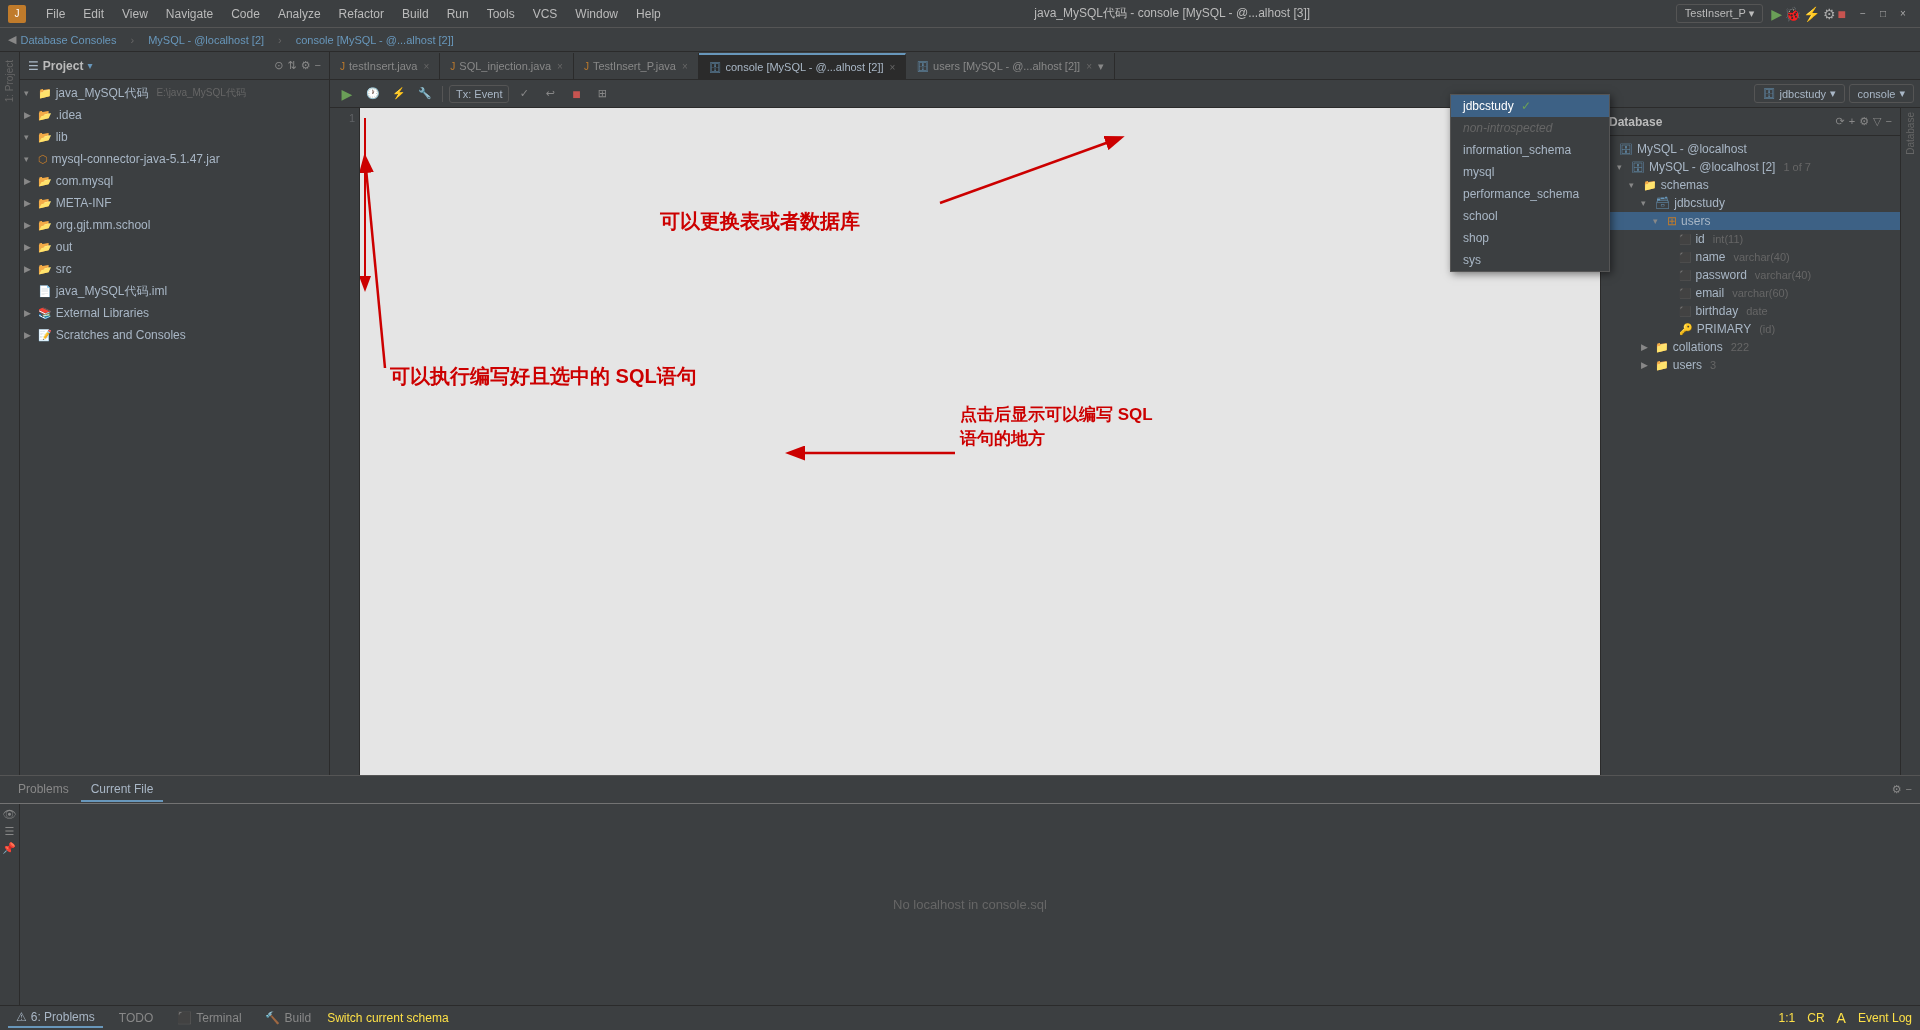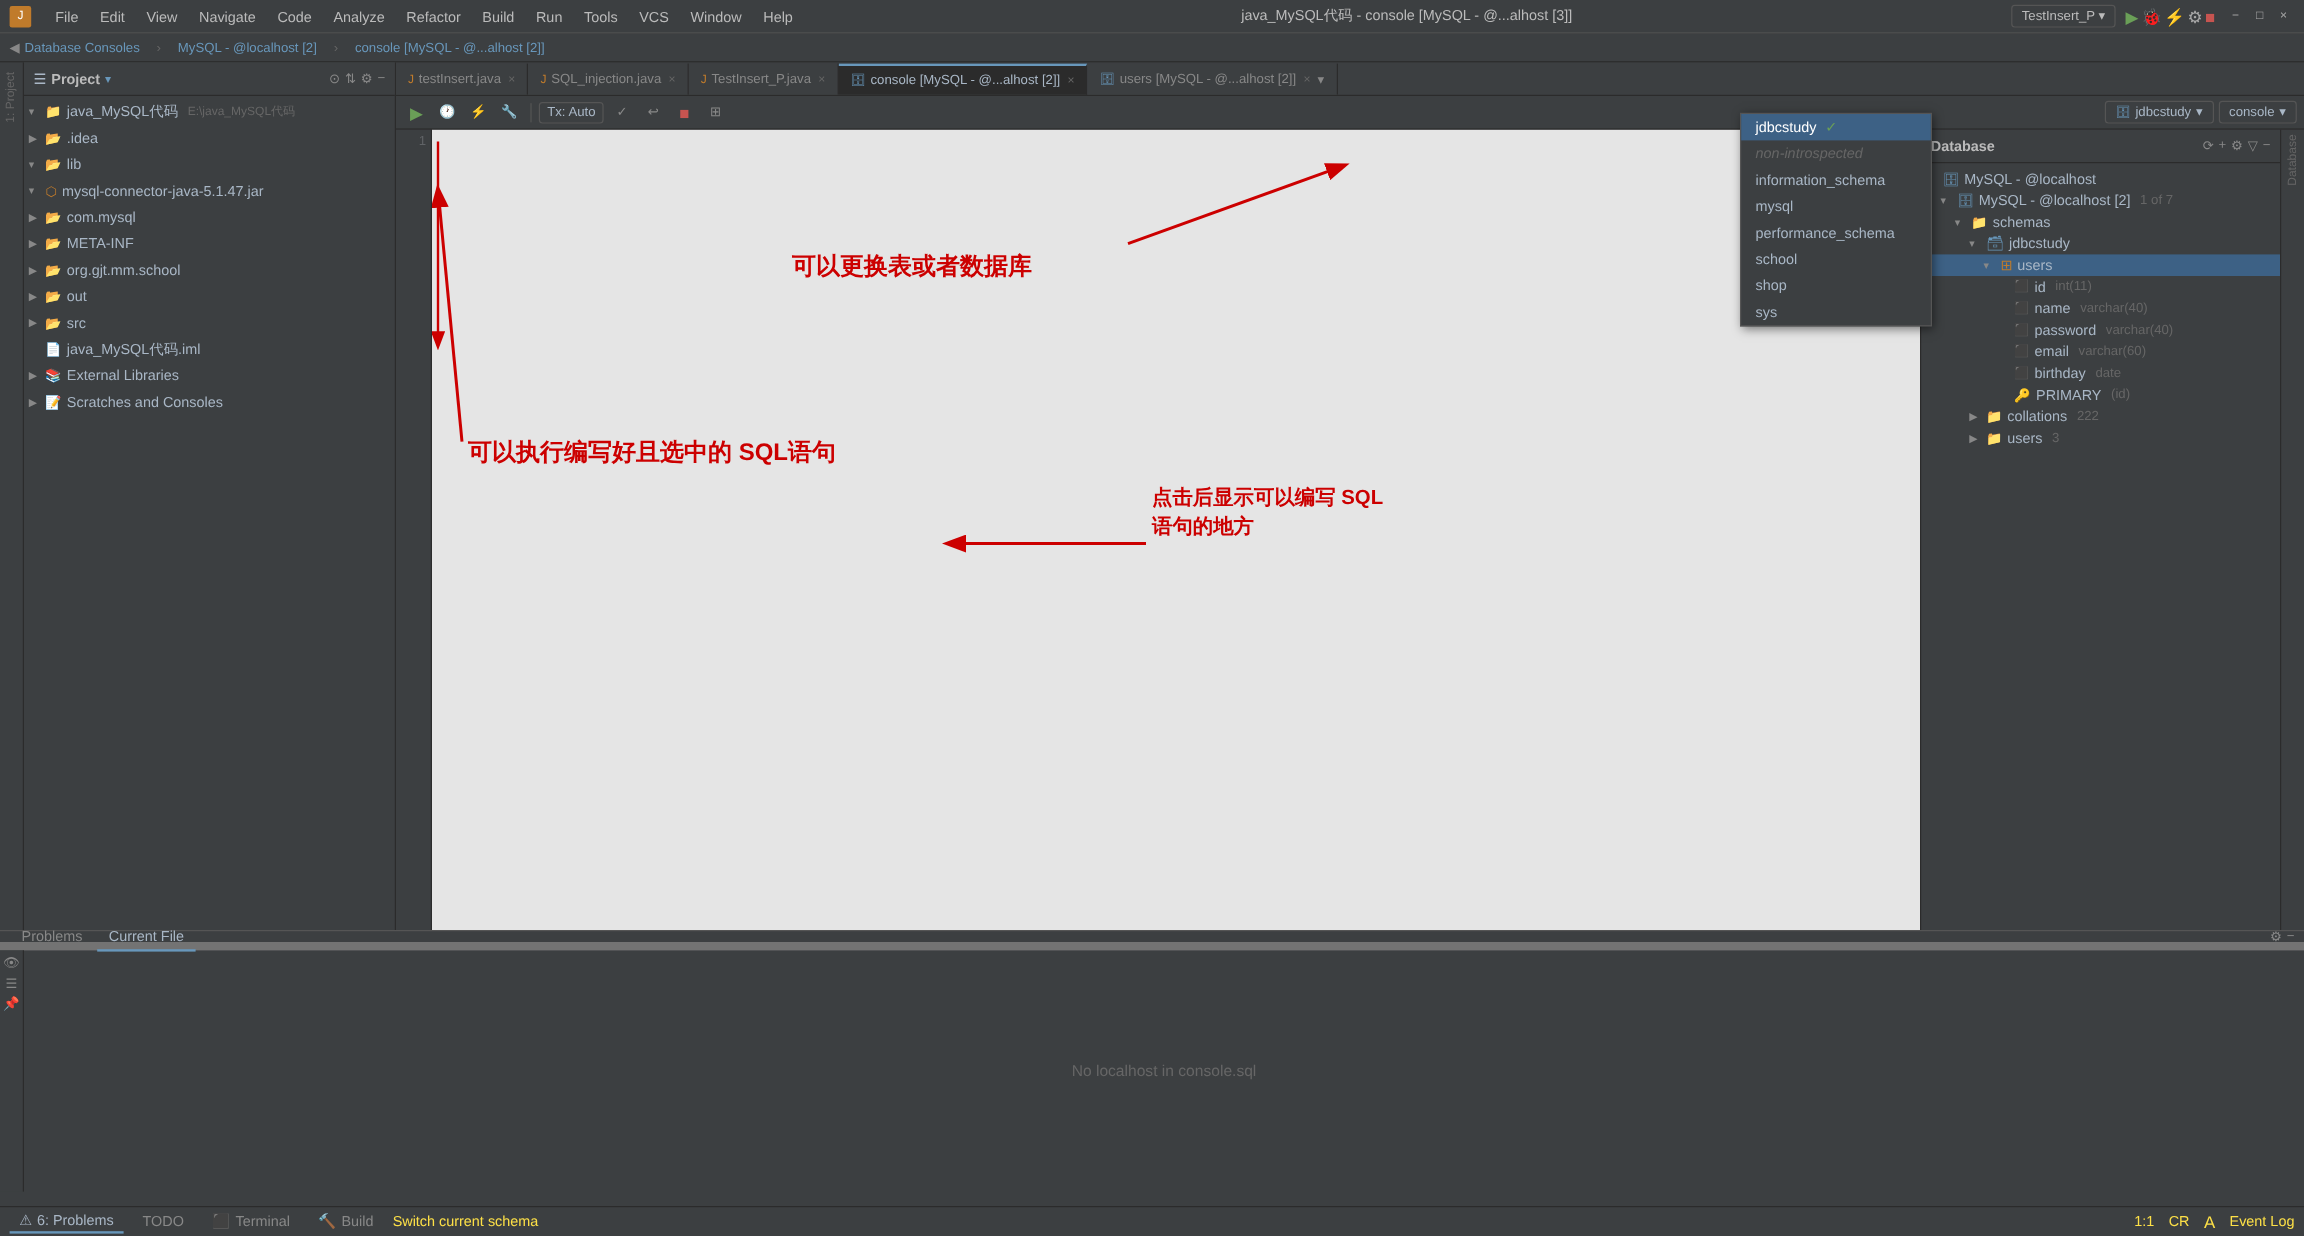--- a/index.html
+++ b/index.html
@@ -85,21 +85,21 @@
     .ptree-icon.project { color: #6897bb; }
     .ptree-icon.folder { color: #e8bf6a; }
     .ptree-label { color: #a9b7c6; }
     .ptree-path { color: #666; font-size: 10px; margin-left: 4px; }
     .status-tab { padding: 2px 8px; cursor: pointer; color: #888; display: flex; align-items: center; gap: 4px; }
     .status-tab.active { color: #a9b7c6; border-bottom: 2px solid #6897bb; }
     .status-right { margin-left: auto; display: flex; align-items: center; gap: 8px; color: #fde047; }
 
     
     .problems-panel { height: 230px; background: #3c3f41; border-top: 1px solid #555; display: flex; flex-direction: column; }
-    .problems-header { height: 16px; display: flex; align-items: center; padding: 0 8px; border-bottom: 7px solid #737373; gap: 8px; }
+    .problems-header { height: 28px; display: flex; align-items: center; padding: 0 8px; border-bottom: 1px solid #737373; gap: 8px; }
     .problems-tabs { display: flex; gap: 2px; }
     .problems-tab { padding: 4px 10px; font-size: 12px; color: #888; cursor: pointer; }
     .problems-tab.active { color: #a9b7c6; border-bottom: 2px solid #6897bb; }
     .problems-content { flex: 1; display: flex; align-items: center; justify-content: center; color: #666; font-size: 13px; }
     .problems-icons { margin-left: auto; display: flex; gap: 4px; }
 
     
     .bottom-toolbar { height: 25px; background: #3c3f41; display: flex; align-items: center; padding: 0 8px; gap: 8px; border-top: 1px solid #2b2b2b; }
 
     
@@ -284,21 +284,21 @@
         <span style="color:#888;font-size:11px;margin-left:2px;">▾</span>
       </div>
     </div>
 
     <div class="editor-toolbar">
       <span class="toolbar-btn run-btn">▶</span>
       <span class="toolbar-btn">🕐</span>
       <span class="toolbar-btn">⚡</span>
       <span class="toolbar-btn">🔧</span>
       <div class="toolbar-sep"></div>
-      <div style="background:#3c3f41;border:1px solid #555;color:#a9b7c6;padding:2px 6px;font-size:11px;border-radius:3px;cursor:pointer;">Tx: Auto</div>
+      <div style="background:#3c3f41;border:1px solid #555;color:#a9b7c6;padding:2px 6px;font-size:11px;border-radius:3px;cursor:pointer;">Tx: Event</div>
       <span class="toolbar-btn">✓</span>
       <span class="toolbar-btn">↩</span>
       <span class="toolbar-btn stop-btn">■</span>
       <span class="toolbar-btn">⊞</span>
       <div class="toolbar-right">
         <div style="background:#3c3f41;border:1px solid #555;color:#a9b7c6;padding:2px 8px;font-size:11px;border-radius:3px;cursor:pointer;display:flex;align-items:center;gap:4px;">
           <span style="color:#6897bb;font-size:10px;">🗄</span>
           <span>jdbcstudy</span>
           <span>▾</span>
         </div>

